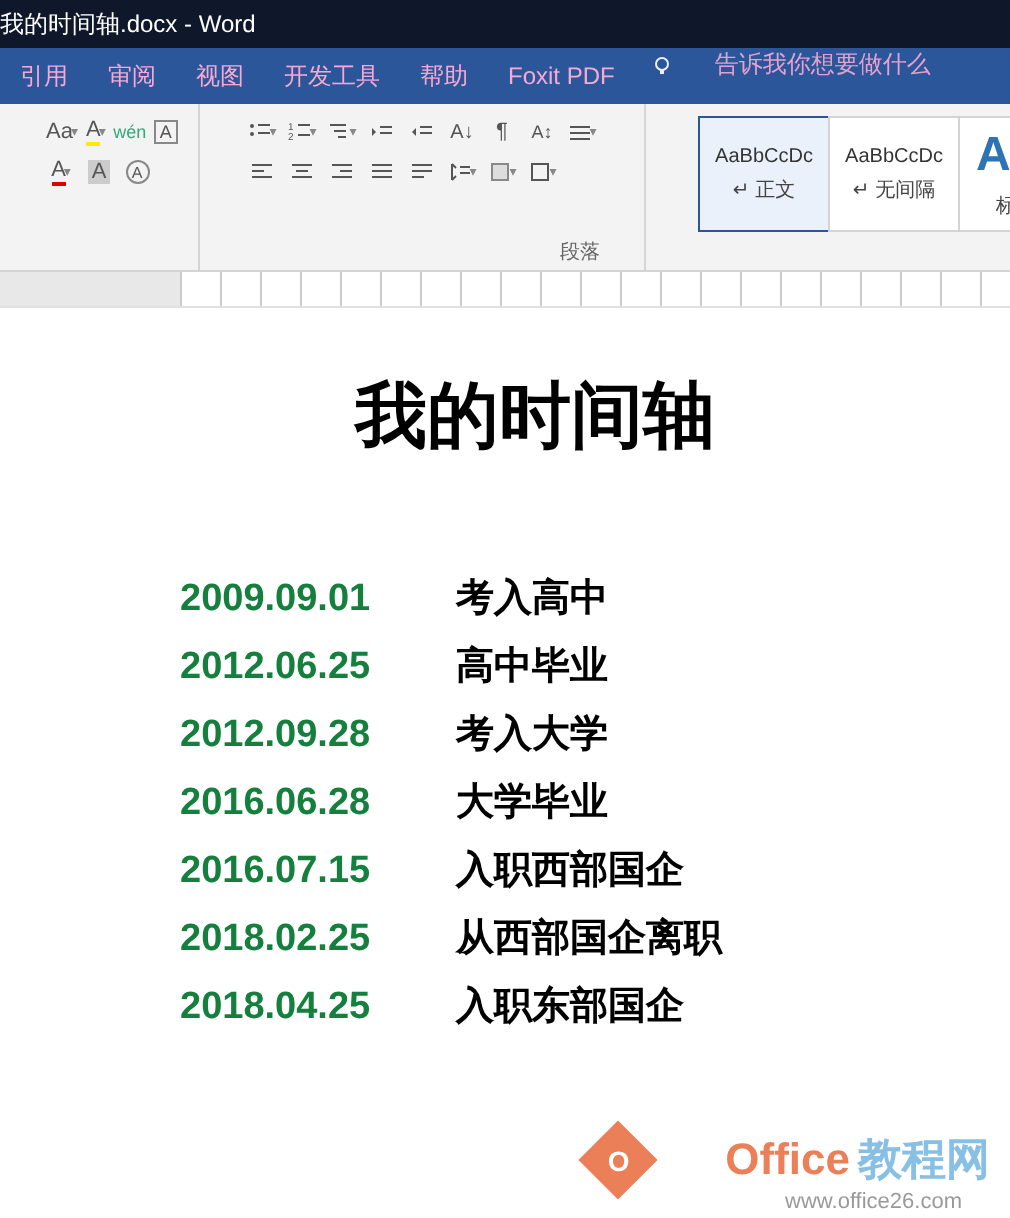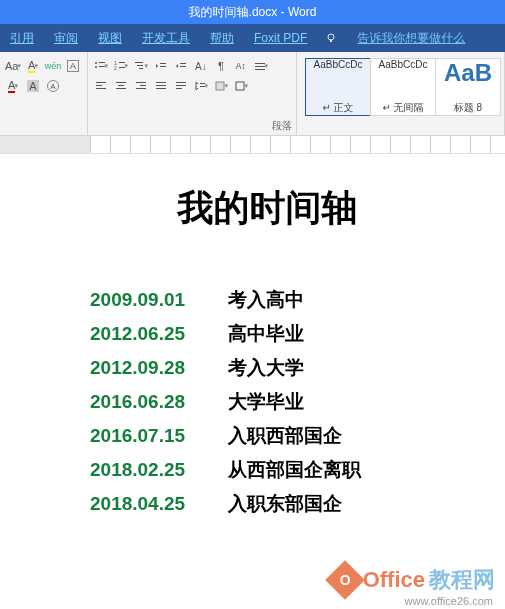--- a/index.html
+++ b/index.html
@@ -5,36 +5,35 @@
     * { margin: 0; padding: 0; box-sizing: border-box; }
     body {
       font-family: "Microsoft YaHei", sans-serif;
       background: #fff;
       width: 505px;
       height: 609px;
       overflow: hidden;
       position: relative;
     }
     .titlebar {
-      background: #3b82f6;
+      background: #0f172a;
       color: #fff;
       height: 24px;
       line-height: 24px;
-      text-align: center;
+      text-align: left;
       font-size: 12px;
     }
     .tabs {
       background: #2b579a;
-      color: #7dd3fc;
+      color: #f9a8d4;
       height: 28px;
       display: flex;
-      align-items: center;
+      align-items: flex-start;
       padding-left: 0;
       font-size: 12px;
-      text-decoration: underline;
     }
     .tab {
       padding: 0 10px;
       height: 28px;
       line-height: 28px;
       cursor: pointer;
     }
     .tellme {
       display: flex;
       align-items: center;
@@ -45,21 +44,21 @@
     .tellme svg { flex-shrink: 0; }
     .ribbon {
       background: #f3f3f3;
       border-bottom: 1px solid #d4d4d4;
       height: 84px;
       display: flex;
       position: relative;
     }
     .group {
       border-right: 1px solid #d4d4d4;
-      padding: 4px 4px 2px;
+      padding: 4px 22px 2px;
       display: flex;
       flex-direction: column;
       justify-content: space-between;
     }
     .group-font { width: 100px; }
     .group-para { width: 240px; }
     .group-styles { flex: 1; }
     .group-label {
       font-size: 10px;
       color: #666;
@@ -91,21 +90,21 @@
       padding: 2px 0 0 4px;
     }
     .style-item {
       width: 66px;
       height: 58px;
       border: 1px solid #d4d4d4;
       background: #fff;
       display: flex;
       flex-direction: column;
       align-items: center;
-      justify-content: space-between;
+      justify-content: center;
       cursor: pointer;
       margin-right: -1px;
     }
     .style-item.selected { border: 1px solid #2b579a; background: #eaf1fb; }
     .style-preview { font-size: 10px; color: #333; }
     .style-preview.big { font-size: 24px; font-weight: bold; color: #2e74b5; }
     .style-name { font-size: 10px; color: #444; margin-top: 4px; }
     .ruler {
       height: 18px;
       background: #fff;
@@ -166,25 +165,25 @@
       transform: rotate(45deg);
       display: flex;
       align-items: center;
       justify-content: center;
     }
     .wm-icon span {
       transform: rotate(-45deg);
       color: #fff;
       font-size: 14px;
     }
-    .wm-text1 { color: #e03c00; }
+    .wm-text1 { color: #e03c00; margin-left: 36px; }
     .wm-text2 { color: #4a9fd8; }
     .wm-url {
       position: absolute;
-      right: 12px;
+      right: 24px;
       bottom: 2px;
       font-size: 11px;
       color: #888;
       opacity: 0.85;
     }
   </style>
 </head>
 <body>
 
 <div class="titlebar">

